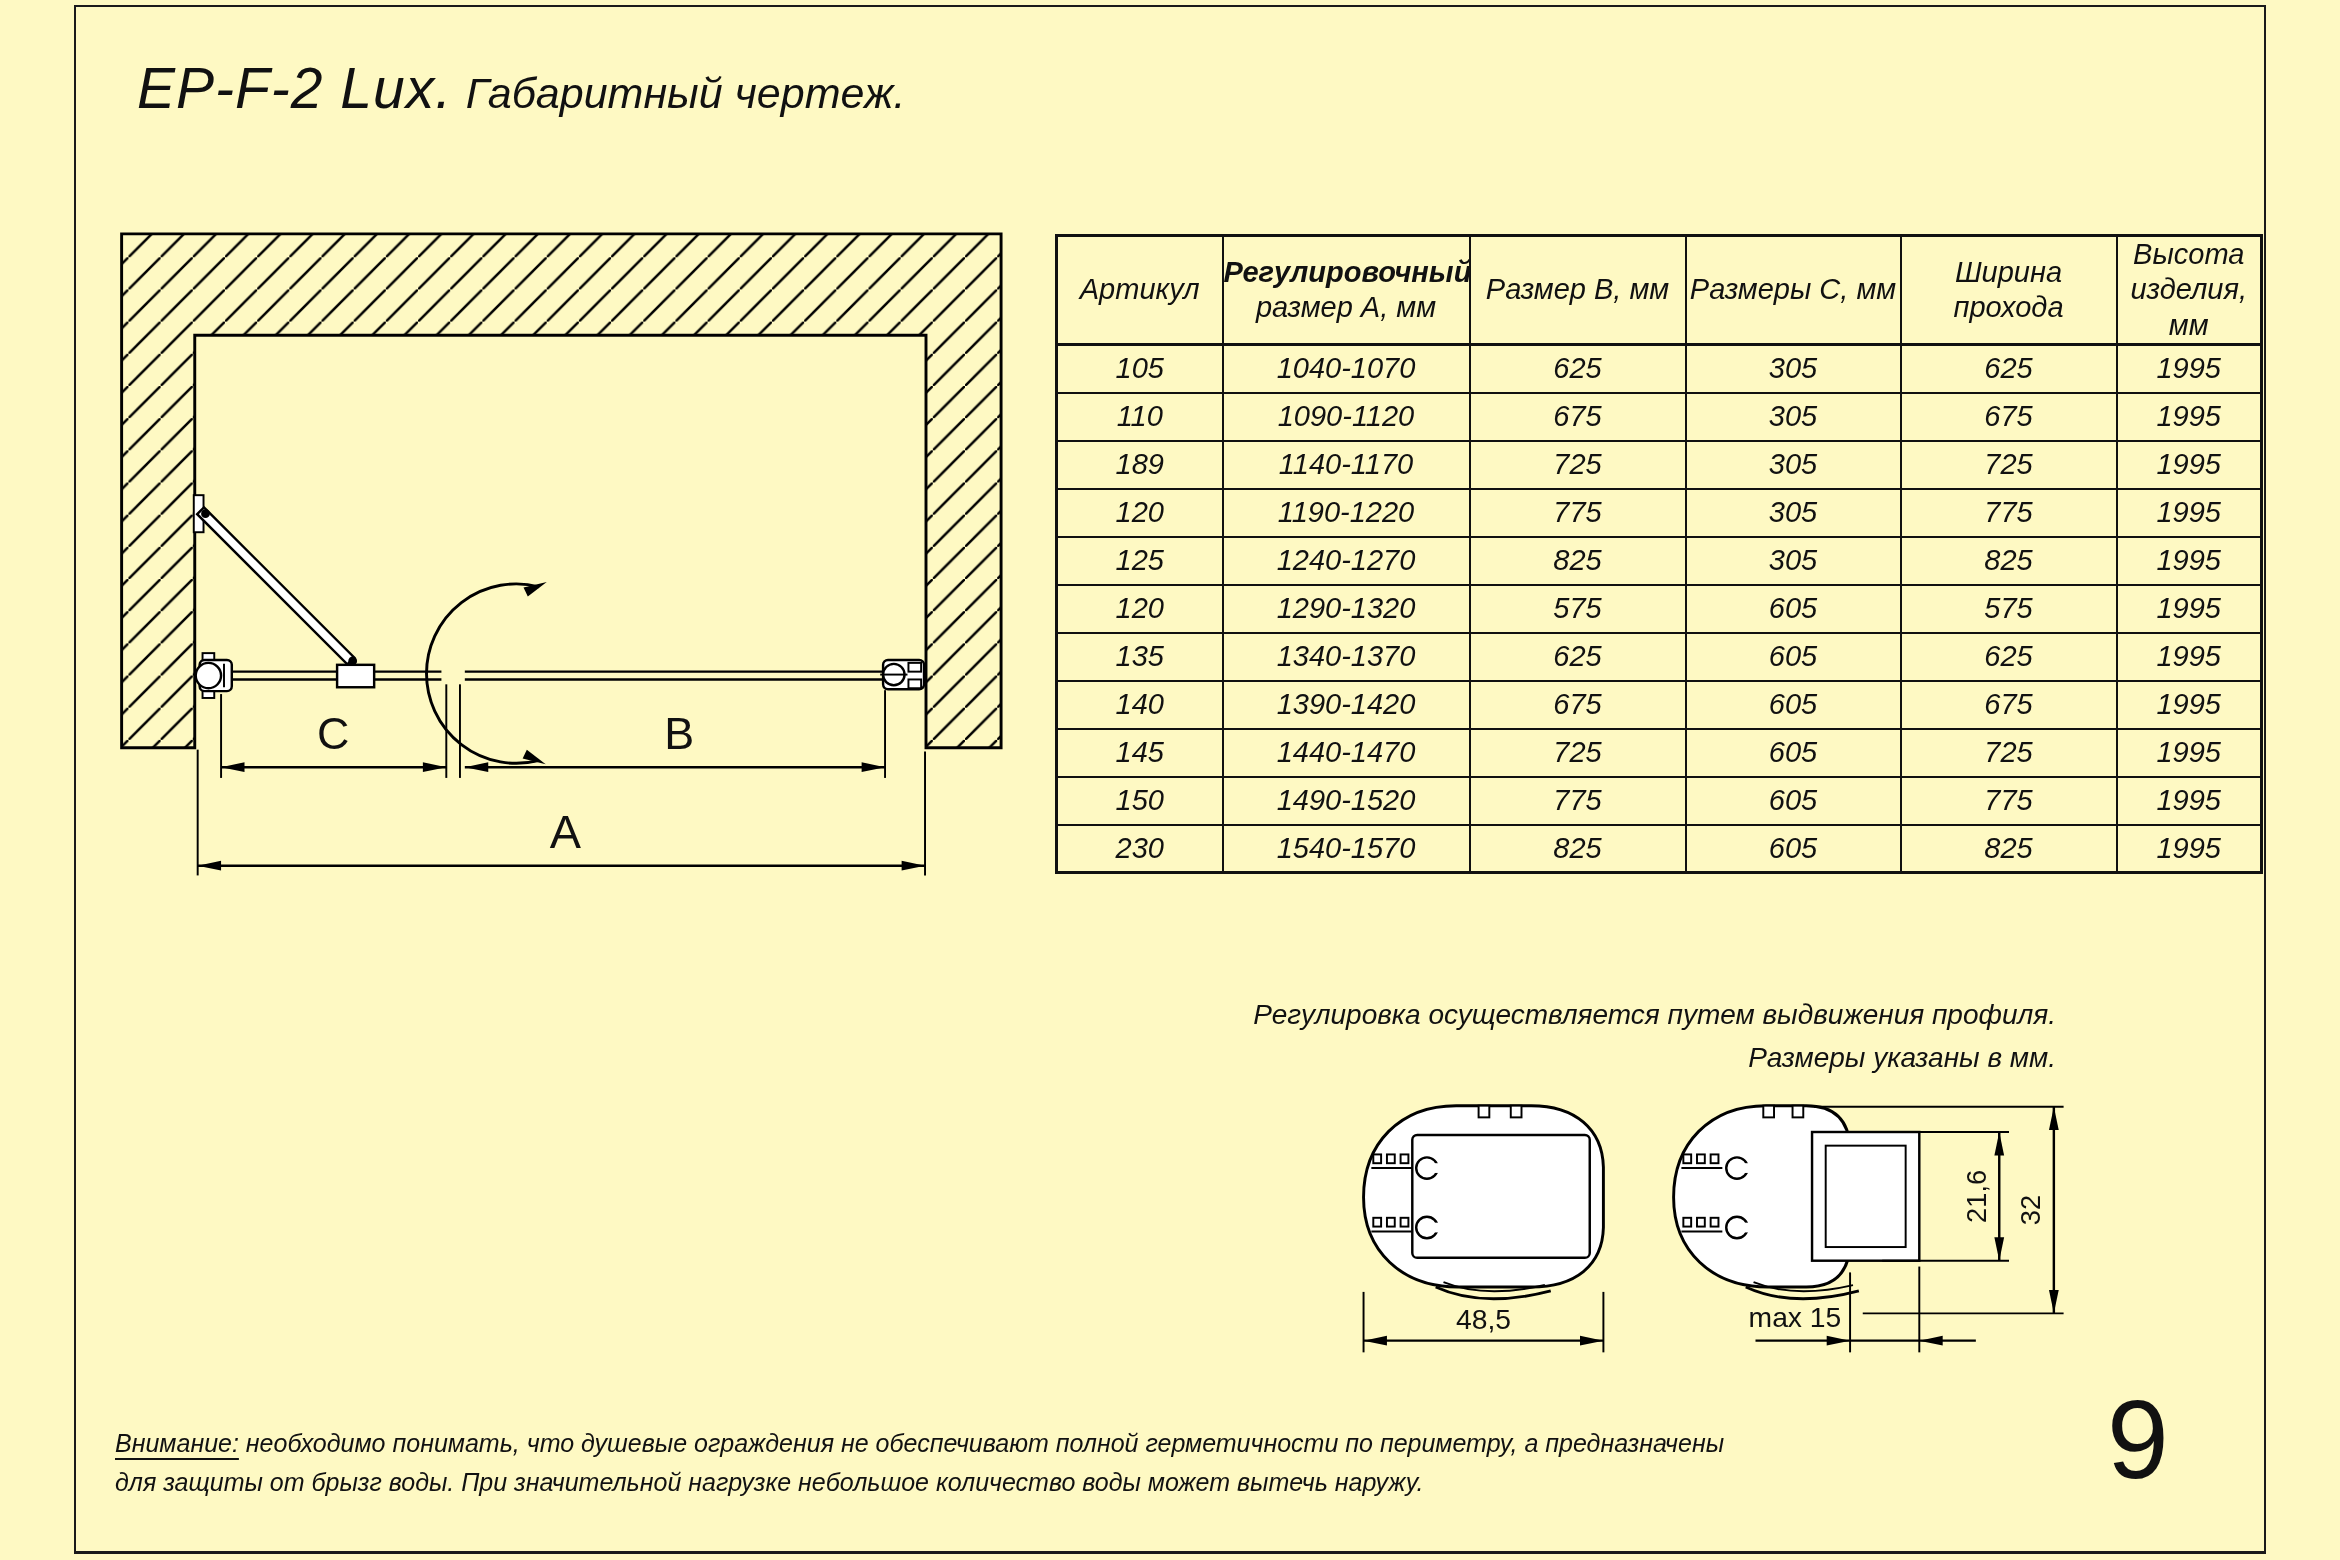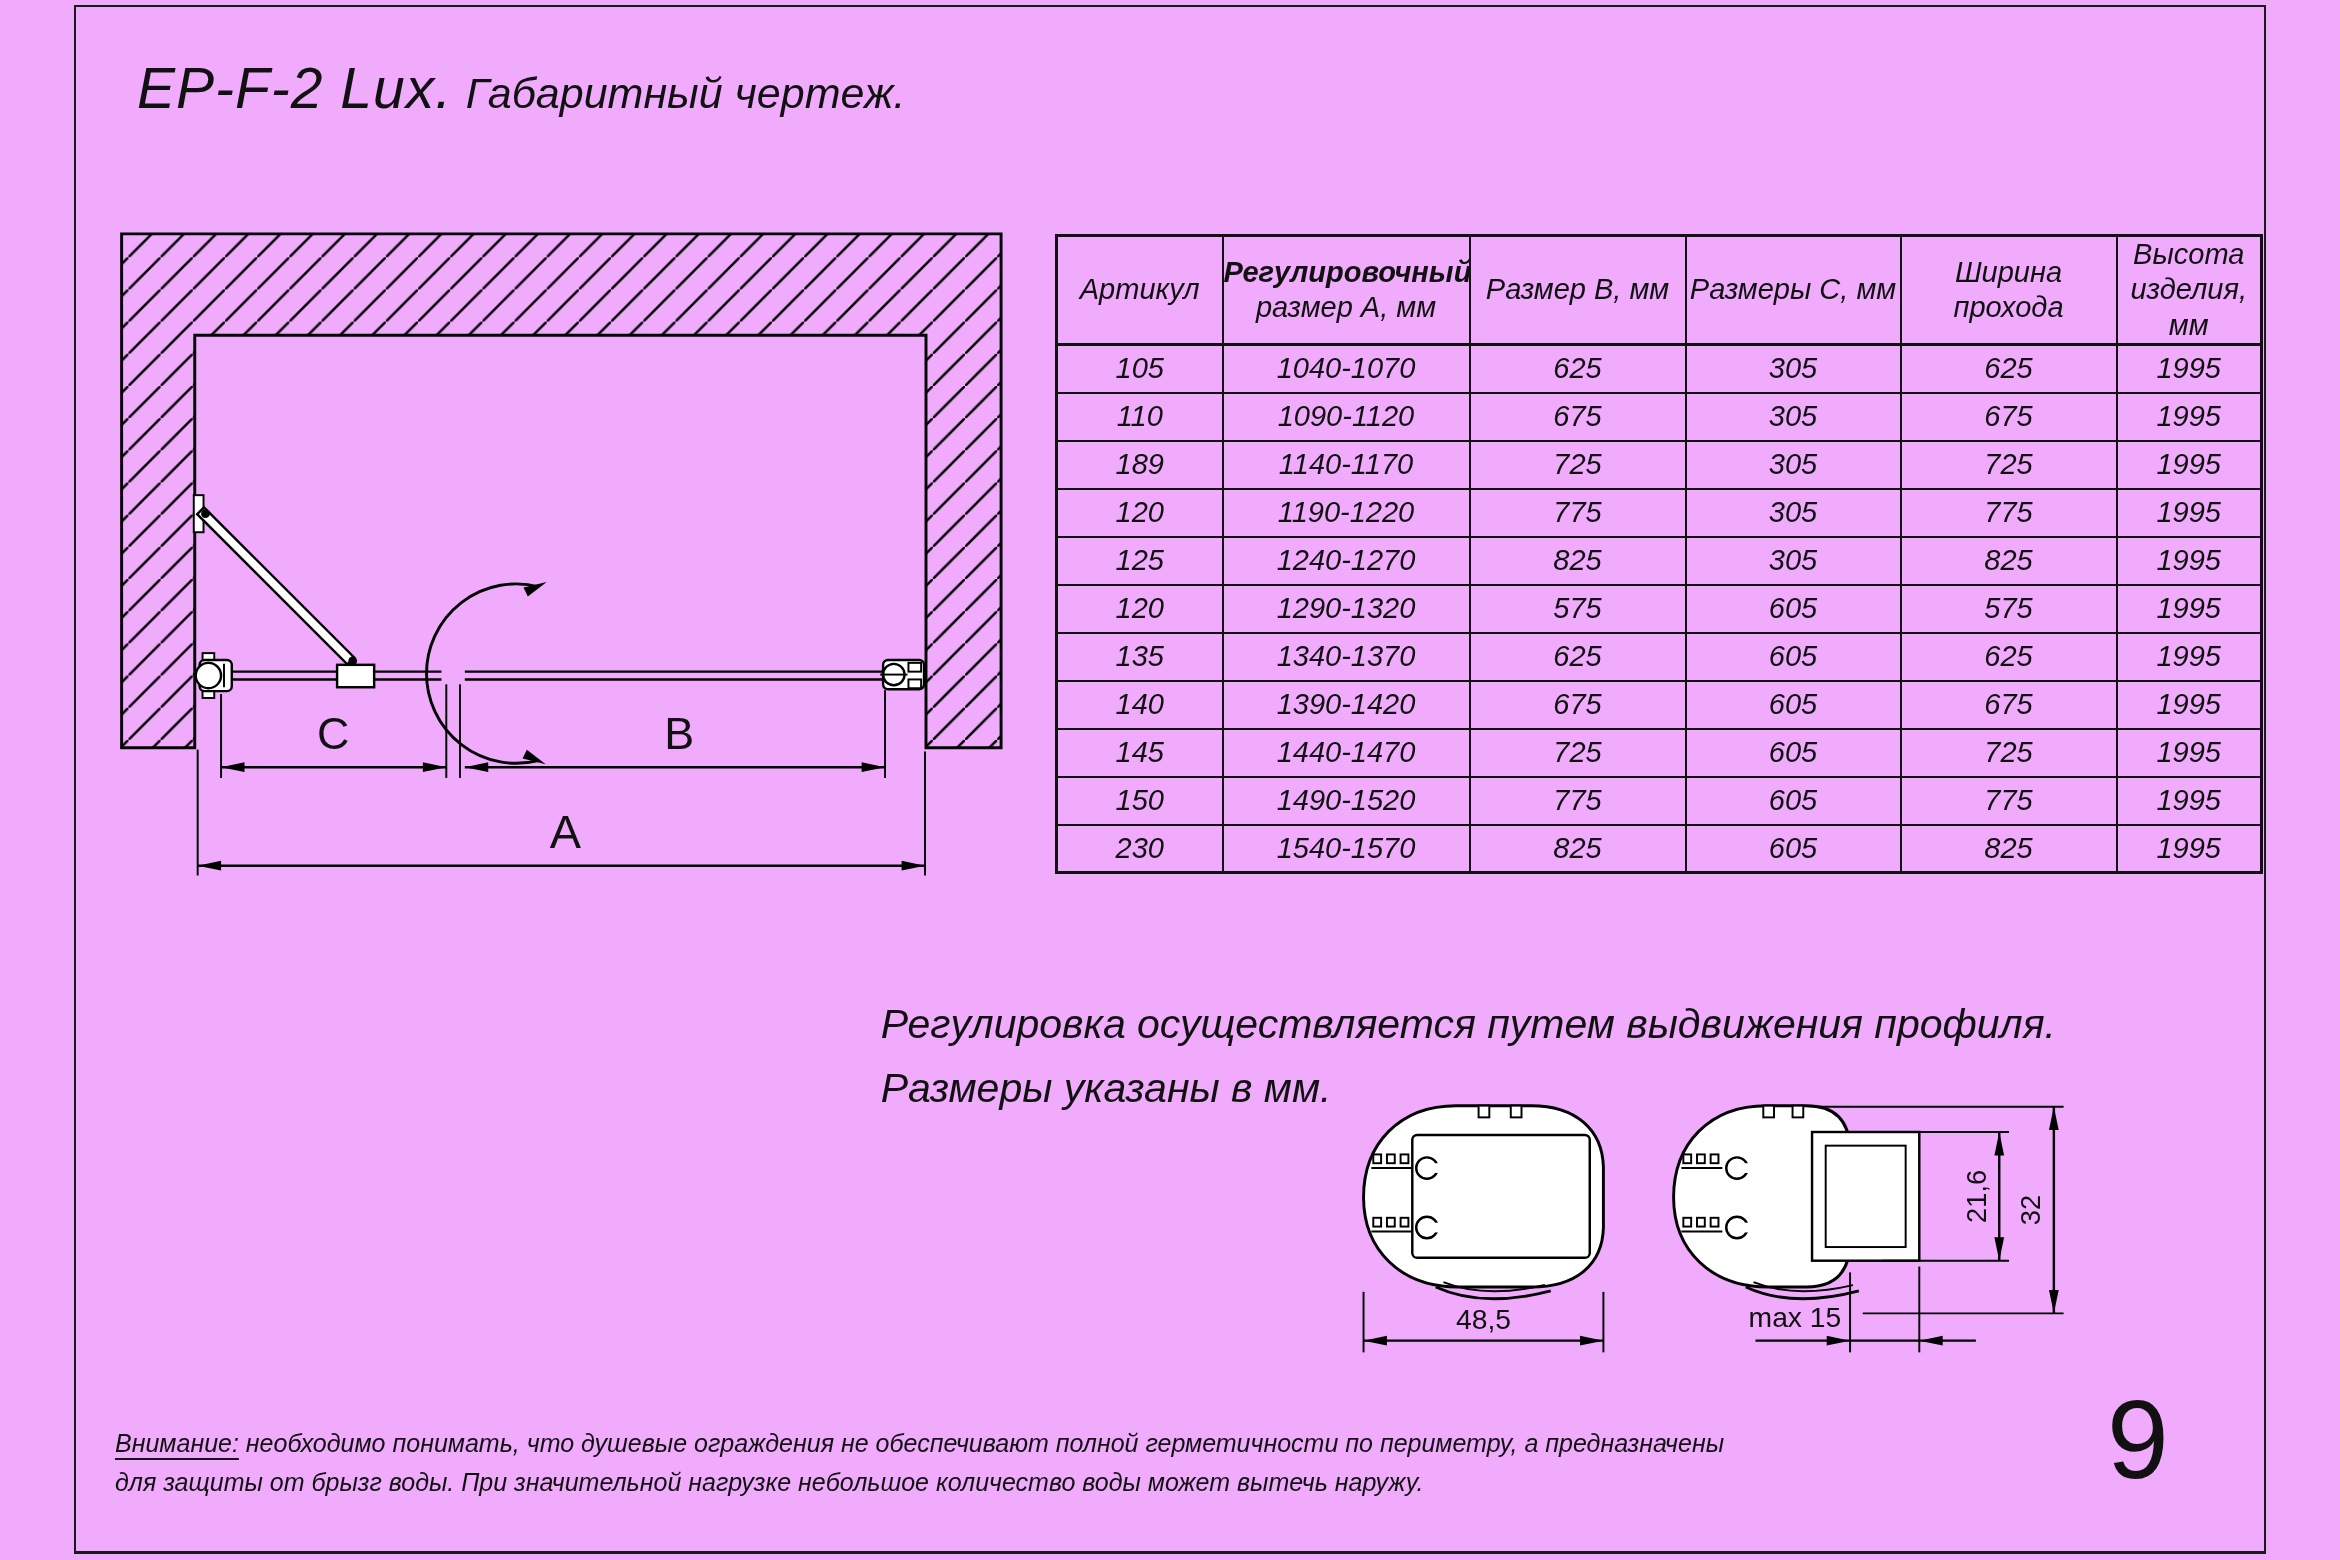--- a/index.html
+++ b/index.html
@@ -1,33 +1,33 @@
 <!DOCTYPE html>
 <html><head>
 <meta charset="utf-8">
 <style>
   html,body{margin:0;padding:0;background:#fff;}
-  .page{position:relative;width:2341px;height:1560px;background:#f0abfc;overflow:hidden;
+  .page{position:relative;width:2341px;height:1560px;background:#fef9c3;overflow:hidden;
         font-family:"Liberation Sans",sans-serif;color:#111;}
   .frame{position:absolute;background:#1a1a1a;}
   
   .title{position:absolute;left:137px;top:55px;white-space:nowrap;font-style:italic;}
   .title .model{font-size:57px;letter-spacing:1px;}
   .title .sub{font-size:43px;margin-left:13.7px;}
   
   table.spec{position:absolute;left:1055px;top:234px;width:1203px;border-collapse:collapse;
              table-layout:fixed;text-align:center;font-style:italic;font-size:29px;color:#111;
              border:3.9px solid #111;}
   table.spec th,table.spec td{border:2.9px solid #111;padding:0;font-weight:normal;overflow:hidden;}
   table.spec thead th{height:101px;line-height:1.22;border-bottom:3.9px solid #111;}
   table.spec tbody tr{height:48px;}
   table.spec .b{font-weight:bold;}
   
-  .notes{position:absolute;right:285px;top:993px;font-style:italic;
-         font-size:41px;line-height:1.55;white-space:nowrap;}
+  .notes{position:absolute;right:285px;top:993px;text-align:right;font-style:italic;
+         font-size:28px;line-height:1.55;white-space:nowrap;}
   
   .warning{position:absolute;left:115px;top:1424px;font-style:italic;font-size:25px;
            line-height:1.55;white-space:nowrap;}
   .warning .u{text-decoration:underline;text-underline-offset:5.9px;}
   
   .pagenum{position:absolute;left:2107px;top:1385px;font-size:111px;line-height:1;}
   svg{position:absolute;overflow:visible;}
   svg text{font-family:"Liberation Sans",sans-serif;}
 </style>
 </head>

